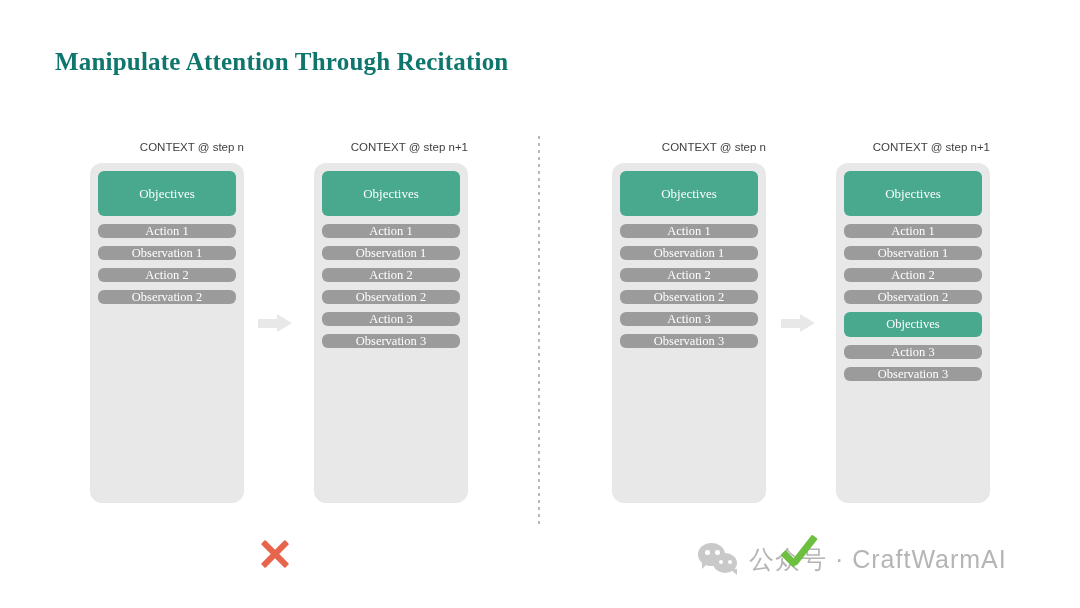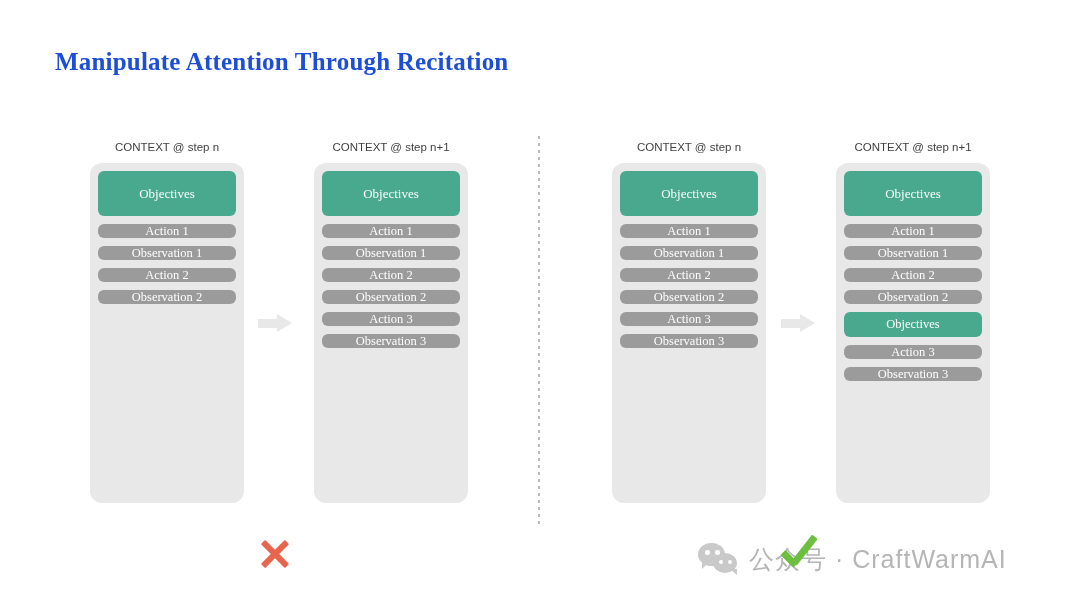--- a/index.html
+++ b/index.html
@@ -20,37 +20,37 @@
   }
 
   
   .slide-title {
     position: absolute;
     left: 55px;
     top: 48px;
     font-family: "Liberation Serif", serif;
     font-weight: bold;
     font-size: 25px;
-    color: #1d4ed8;
+    color: #0f766e;
     letter-spacing: 0.2px;
     white-space: nowrap;
   }
 
   
   .column {
     position: absolute;
     top: 140px;
     width: 154px;
   }
 
   .column-label {
     font-family: "Liberation Sans", sans-serif;
     font-size: 11.5px;
     color: #3f3f3f;
-    text-align: center;
+    text-align: right;
     height: 18px;
     line-height: 14px;
     white-space: nowrap;
   }
 
   .panel {
     margin-top: 5px;
     width: 154px;
     height: 340px;
     background: #e8e8e8;

